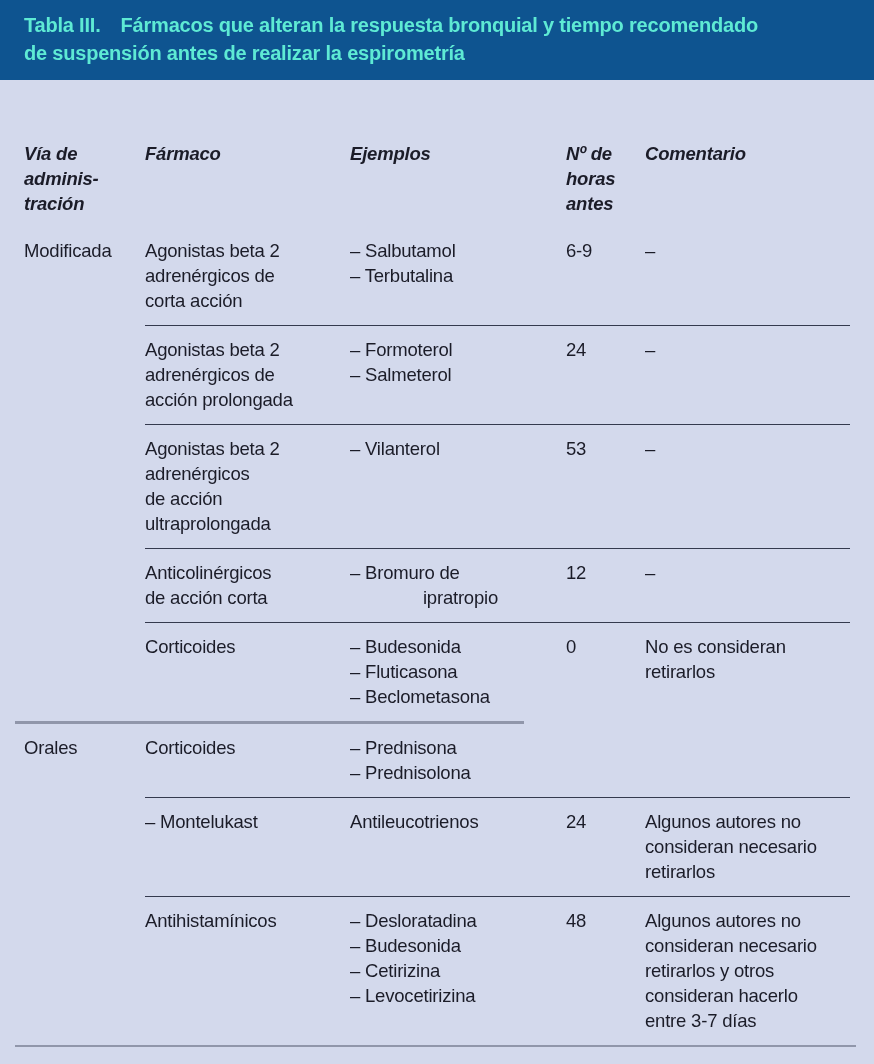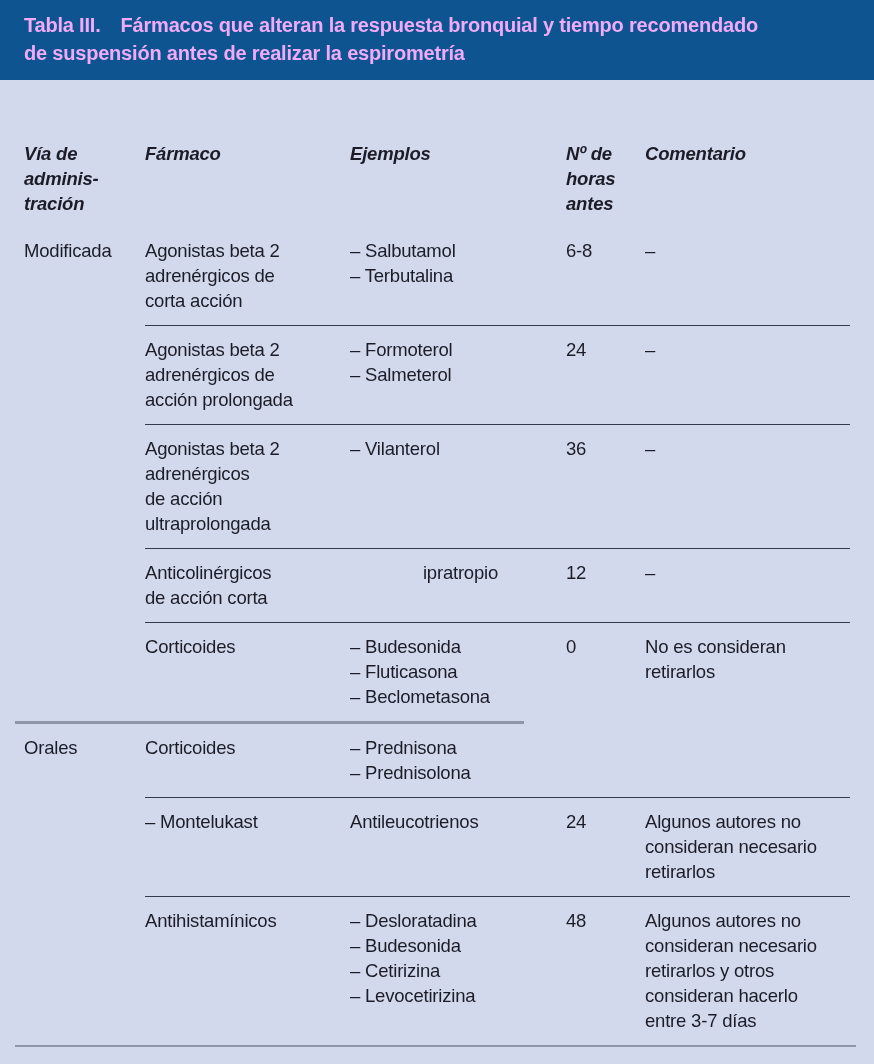--- a/index.html
+++ b/index.html
@@ -3,21 +3,21 @@
 <meta charset="utf-8">
 <style>
   html,body{margin:0;padding:0;}
   .page{
     width:874px;height:1064px;overflow:hidden;box-sizing:border-box;
     background:#d3d9ec;color:#1b1c28;
     font-family:"Liberation Sans","DejaVu Sans",sans-serif;
     letter-spacing:-0.2px;
   }
   .titlebar{
-    background:#0e5490;color:#f0abfc;
+    background:#0e5490;color:#5eead4;
     padding:11px 24px 13px 24px;
     font-weight:bold;font-size:20px;line-height:28px;
   }
   .h-label{margin-right:20px;}
   .content{padding:0 24px;}
   .grid{display:grid;grid-template-columns:121px 205px 210px 85px 1fr;}
   .thead{
     font-style:italic;font-weight:bold;
     padding:17px 0 11px 0;
     font-size:18.5px;line-height:25px;margin-top:44px;
@@ -75,21 +75,21 @@
           <div class="cell">
             <div class="line">Agonistas beta 2</div>
             <div class="line">adrenérgicos de</div>
             <div class="line">corta acción</div>
           </div>
           <div class="cell">
             <div class="line">– Salbutamol</div>
             <div class="line">– Terbutalina</div>
           </div>
           <div class="cell c-horas">
-            <div class="line">6-8</div>
+            <div class="line">6-9</div>
           </div>
           <div class="cell">
             <div class="line">–</div>
           </div>
         </div>
         <div class="div-row"></div>
         <div class="grid row">
           <div class="cell"></div>
           <div class="cell">
             <div class="line">Agonistas beta 2</div>
@@ -113,34 +113,35 @@
           <div class="cell">
             <div class="line">Agonistas beta 2</div>
             <div class="line">adrenérgicos</div>
             <div class="line">de acción</div>
             <div class="line">ultraprolongada</div>
           </div>
           <div class="cell">
             <div class="line">– Vilanterol</div>
           </div>
           <div class="cell c-horas">
-            <div class="line">36</div>
+            <div class="line">53</div>
           </div>
           <div class="cell">
             <div class="line">–</div>
           </div>
         </div>
         <div class="div-row"></div>
         <div class="grid row">
           <div class="cell"></div>
           <div class="cell">
             <div class="line">Anticolinérgicos</div>
             <div class="line">de acción corta</div>
           </div>
           <div class="cell">
+            <div class="line">– Bromuro de</div>
             <div class="line ej-cont">ipratropio</div>
           </div>
           <div class="cell c-horas">
             <div class="line">12</div>
           </div>
           <div class="cell">
             <div class="line">–</div>
           </div>
         </div>
         <div class="div-row"></div>

